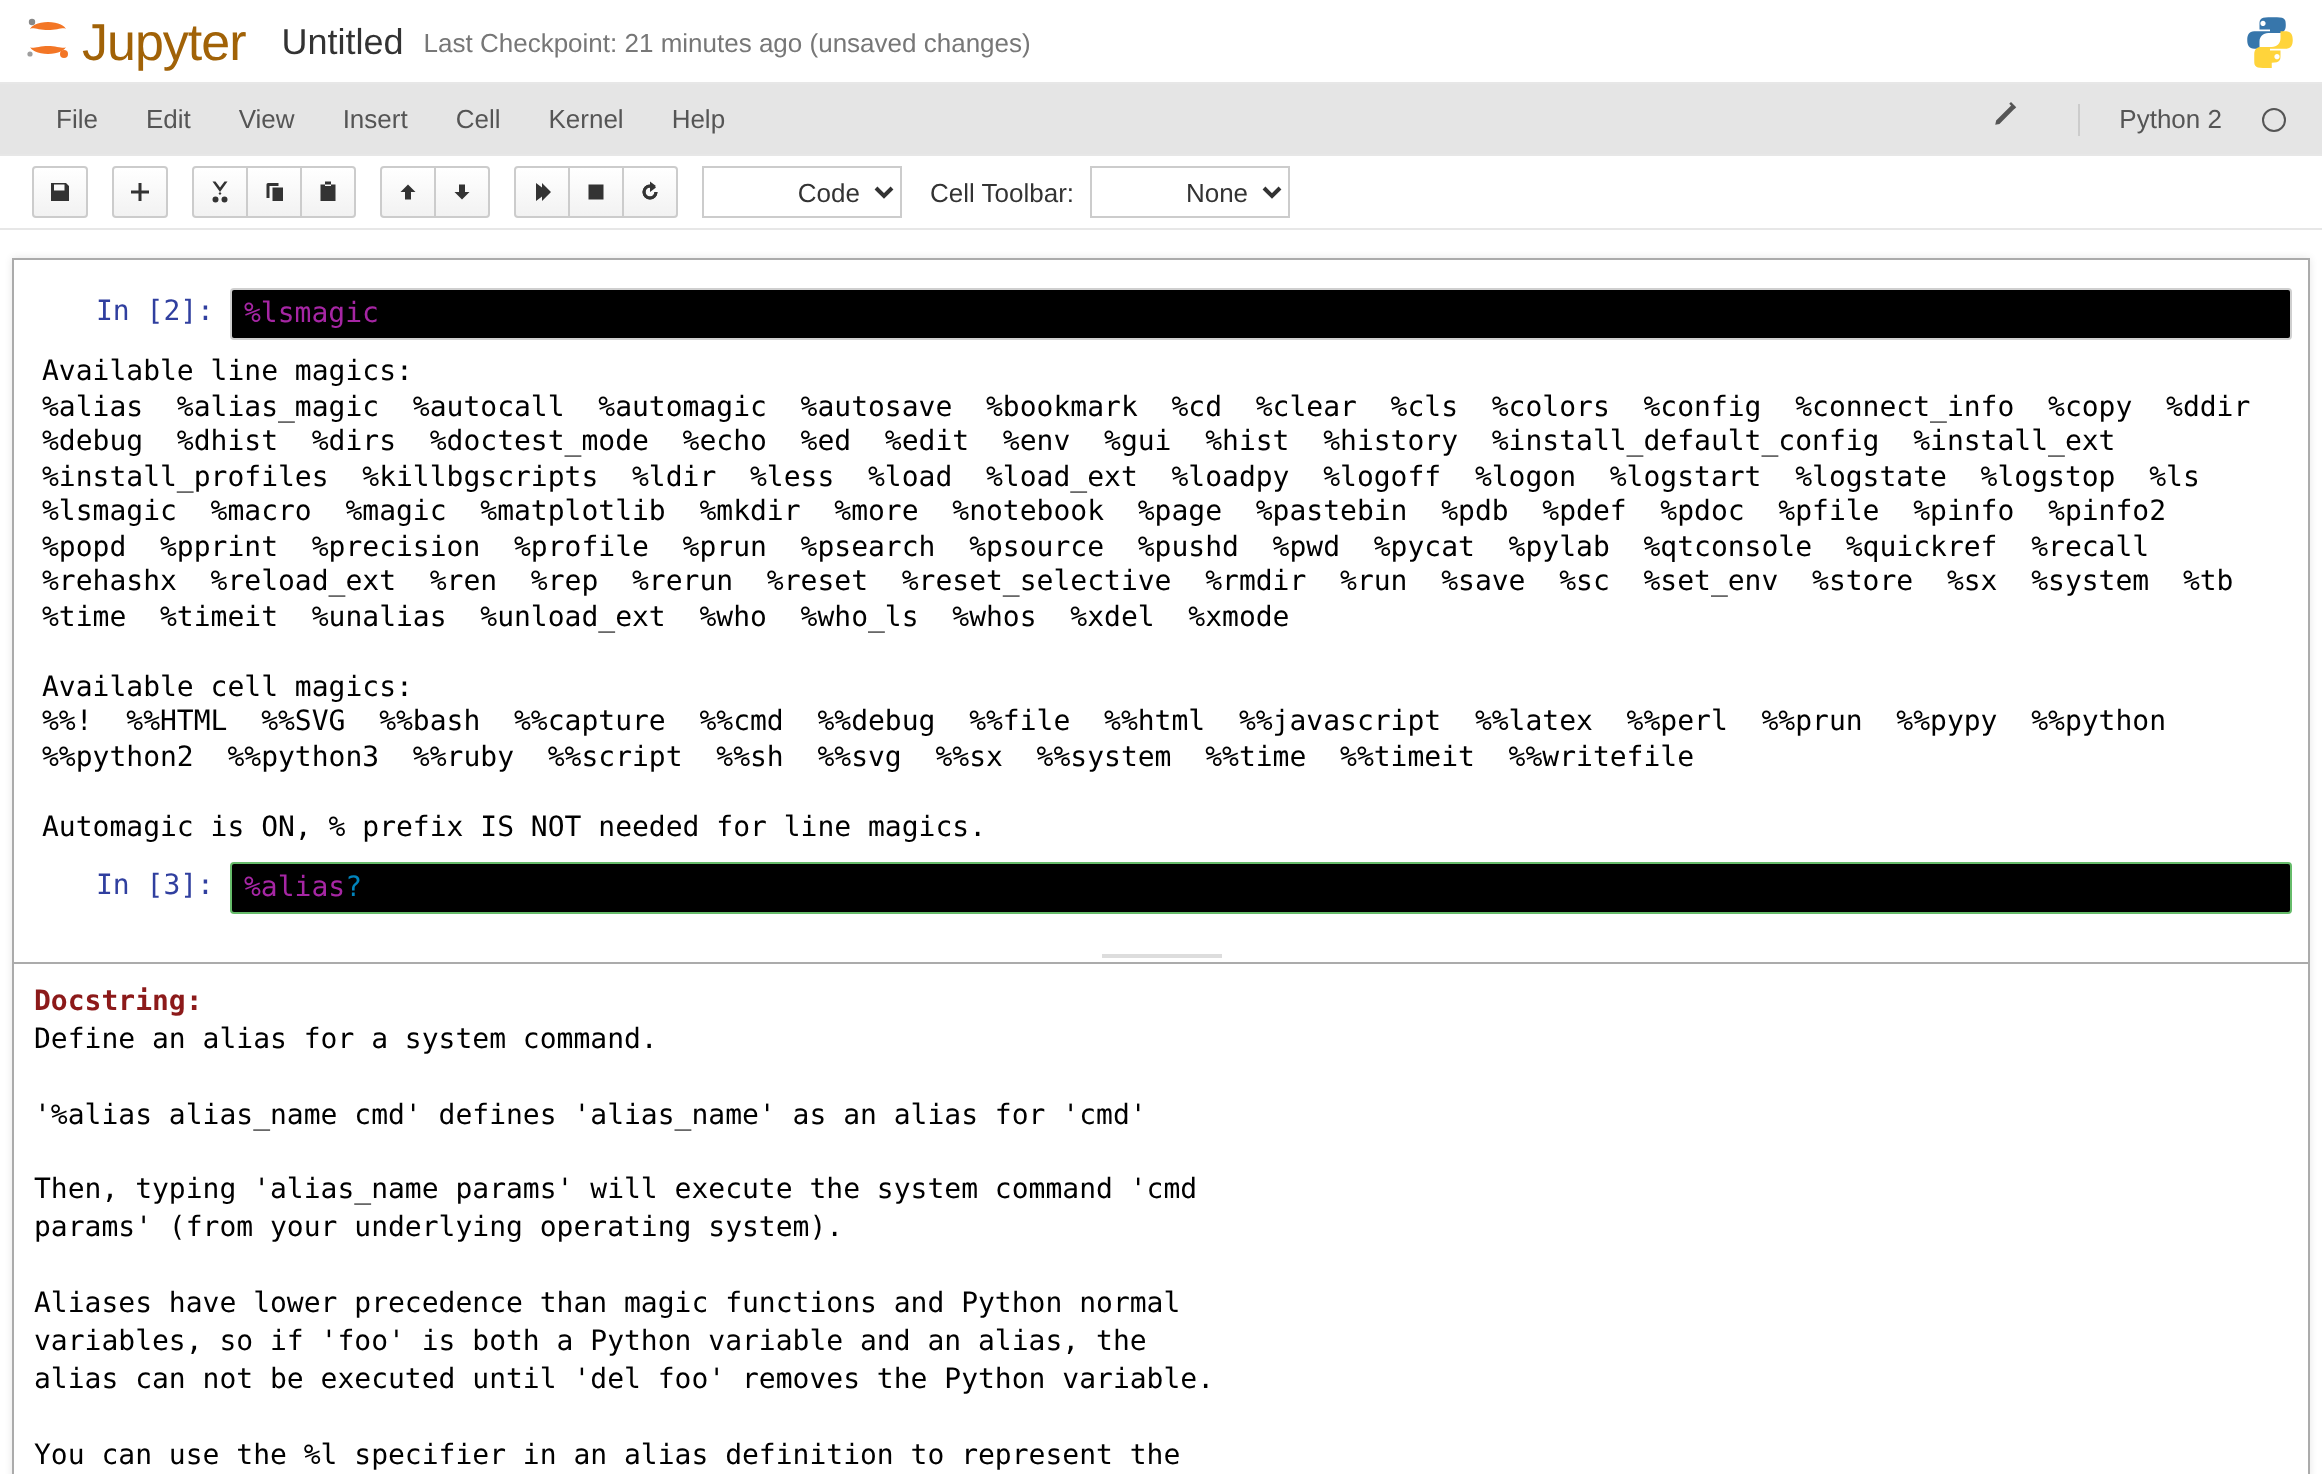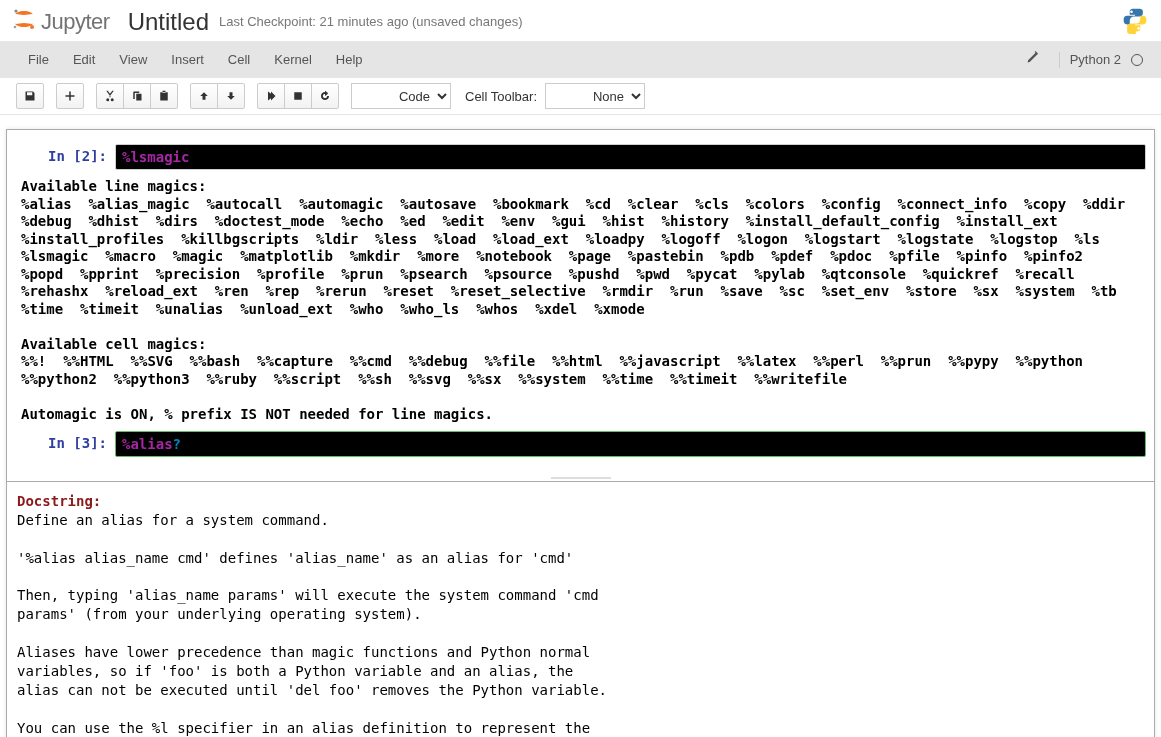--- a/index.html
+++ b/index.html
@@ -1,49 +1,49 @@
 <!DOCTYPE html>
 <html><head>
 <meta charset="utf-8">
 <style>
 * { box-sizing: border-box; margin: 0; padding: 0; }
 body { font-family: "Helvetica Neue", Helvetica, Arial, sans-serif; font-size: 13px; color: #000; background: #fff; }
 
 .header { display: flex; align-items: center; padding: 6px 12px 4px 12px; }
 .logo { display: flex; align-items: center; gap: 2px; }
 .logo-orange { color: #F37626; font-size: 24px; font-weight: bold; font-family: monospace; letter-spacing: -2px; }
-.logo-text { color: #737373; font-size: 22px; letter-spacing: -0.5px; margin-left: 3px; }
-.title { font-size: 24px; color: #333; margin-left: 18px; }
+.logo-text { color: #a16207; font-size: 26px; letter-spacing: -0.5px; margin-left: 3px; }
+.title { font-size: 18px; color: #333; margin-left: 18px; }
 .checkpoint { font-size: 13px; color: #777; margin-left: 10px; }
 .unsaved { color: #777; }
 .python-logo { margin-left: auto; }
 
 .python-logo svg { width: 28px; height: 28px; }
 
 .menubar { display: flex; background: #e5e5e5; border: 1px solid #e7e7e7; border-left: none; border-right: none; padding: 4px 0 4px 16px; align-items: center; }
 .menu-item { padding: 6px 12px; color: #555; cursor: pointer; font-size: 13px; }
-.kernel-status { margin-left: auto; display: flex; align-items: center; gap: 6px; padding-right: 18px; color: #555; }
+.kernel-status { margin-left: auto; display: flex; align-items: center; gap: 16px; padding-right: 18px; color: #555; }
 .pencil-icon { font-size: 14px; margin-right: 12px; }
 .divider { border-left: 1px solid #ccc; height: 16px; margin: 0 4px 0 2px; }
 .kernel-circle { width: 12px; height: 12px; border: 1px solid #555; border-radius: 50%; display: inline-block; margin-left: 4px; }
 
 .toolbar { display: flex; padding: 5px 16px; gap: 4px; align-items: center; border-bottom: 1px solid #e7e7e7; }
 .tbtn { border: 1px solid #ccc; background: linear-gradient(#fff,#f2f2f2); width: 28px; height: 26px; display: flex; align-items: center; justify-content: center; cursor: pointer; font-size: 12px; color: #333; border-radius: 2px; }
 .tbtn svg { width: 12px; height: 12px; }
 .tgroup { display: flex; gap: 0; }
 .tgroup .tbtn { border-radius: 0; margin-left: -1px; }
 .tgroup .tbtn:first-child { border-radius: 2px 0 0 2px; margin-left: 0; }
 .tgroup .tbtn:last-child { border-radius: 0 2px 2px 0; }
 .tsep { width: 4px; }
 .tselect { border: 1px solid #ccc; height: 26px; padding: 1px 4px; font-size: 13px; background: #fff; width: 100px; color: #333; text-align: right; }
 .ct-label { font-size: 13px; color: #333; margin-left: 10px; margin-right: 4px; }
 
 .notebook-area { padding: 14px 6px 0 6px; }
 .notebook-container { border: 1px solid #ababab; background: #fff; box-shadow: 0 0 4px rgba(0,0,0,.1); }
-.cell-area { padding: 14px 8px; font-weight: bold; }
+.cell-area { padding: 14px 8px; }
 
 .code-cell { display: flex; margin-bottom: 4px; }
 .prompt { width: 100px; text-align: right; padding: 4px 8px 4px 0; font-family: monospace; font-size: 14px; flex-shrink: 0; }
 .in-prompt { color: #303F9F; }
 .out-prompt { color: #D84315; }
 .input-area { flex: 1; border: 1px solid #cfcfcf; background: #000000; padding: 4px 6px; font-family: monospace; font-size: 14px; border-radius: 2px; }
 .output-area { flex: 1; padding: 4px 6px; font-family: monospace; font-size: 14px; white-space: pre-wrap; line-height: 1.25; }
 .magic { color: #a626a4; }
 .qmark { color: #0184bc; }
 .running .input-area { border: 1px solid #66BB6A; }

